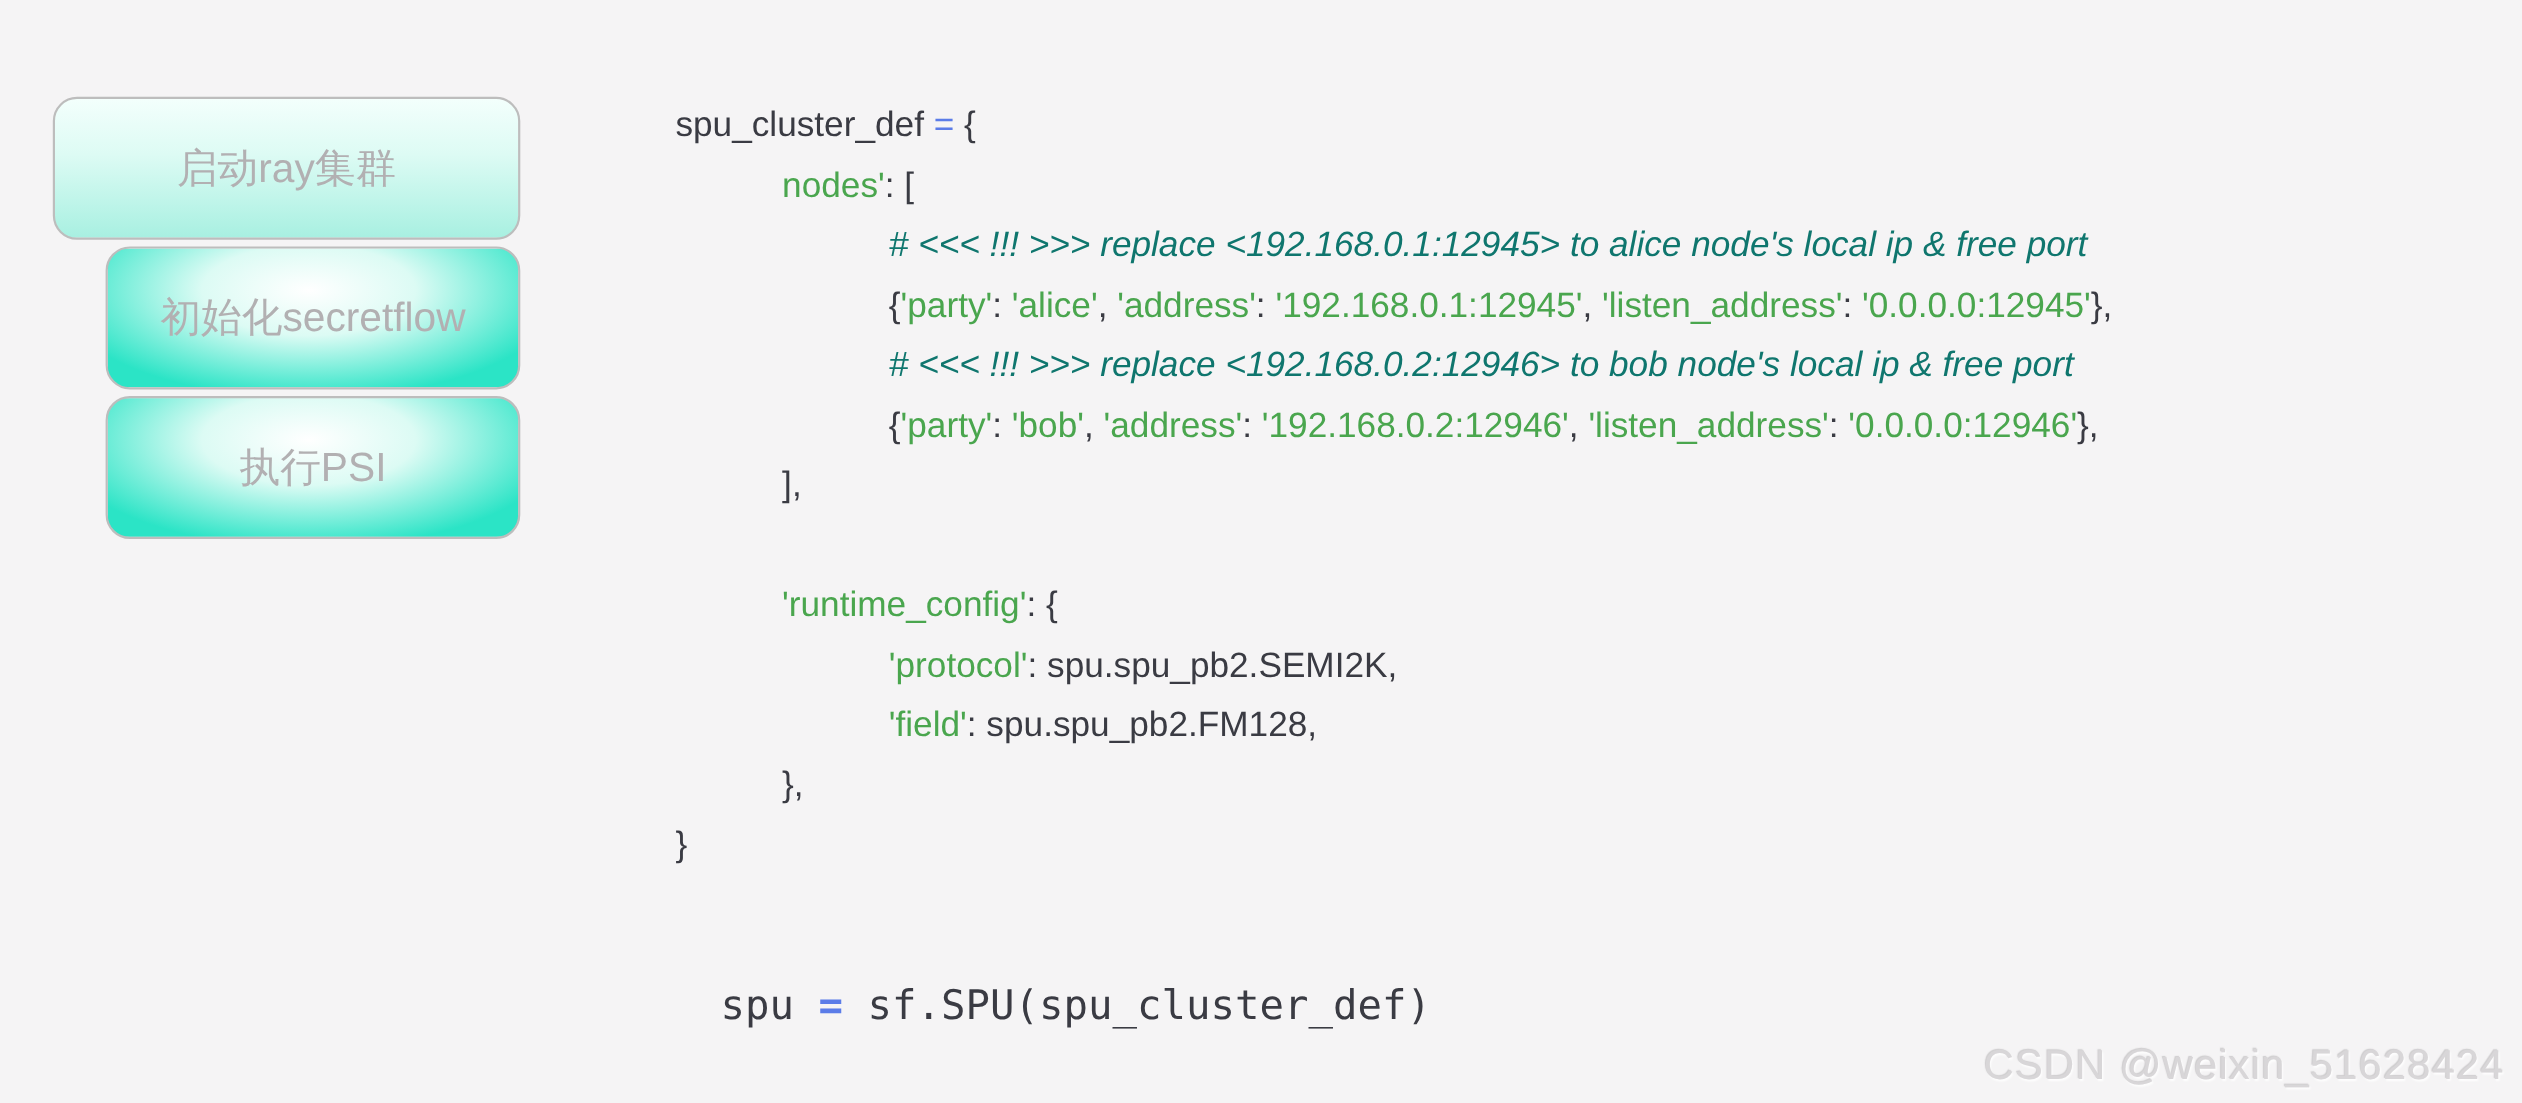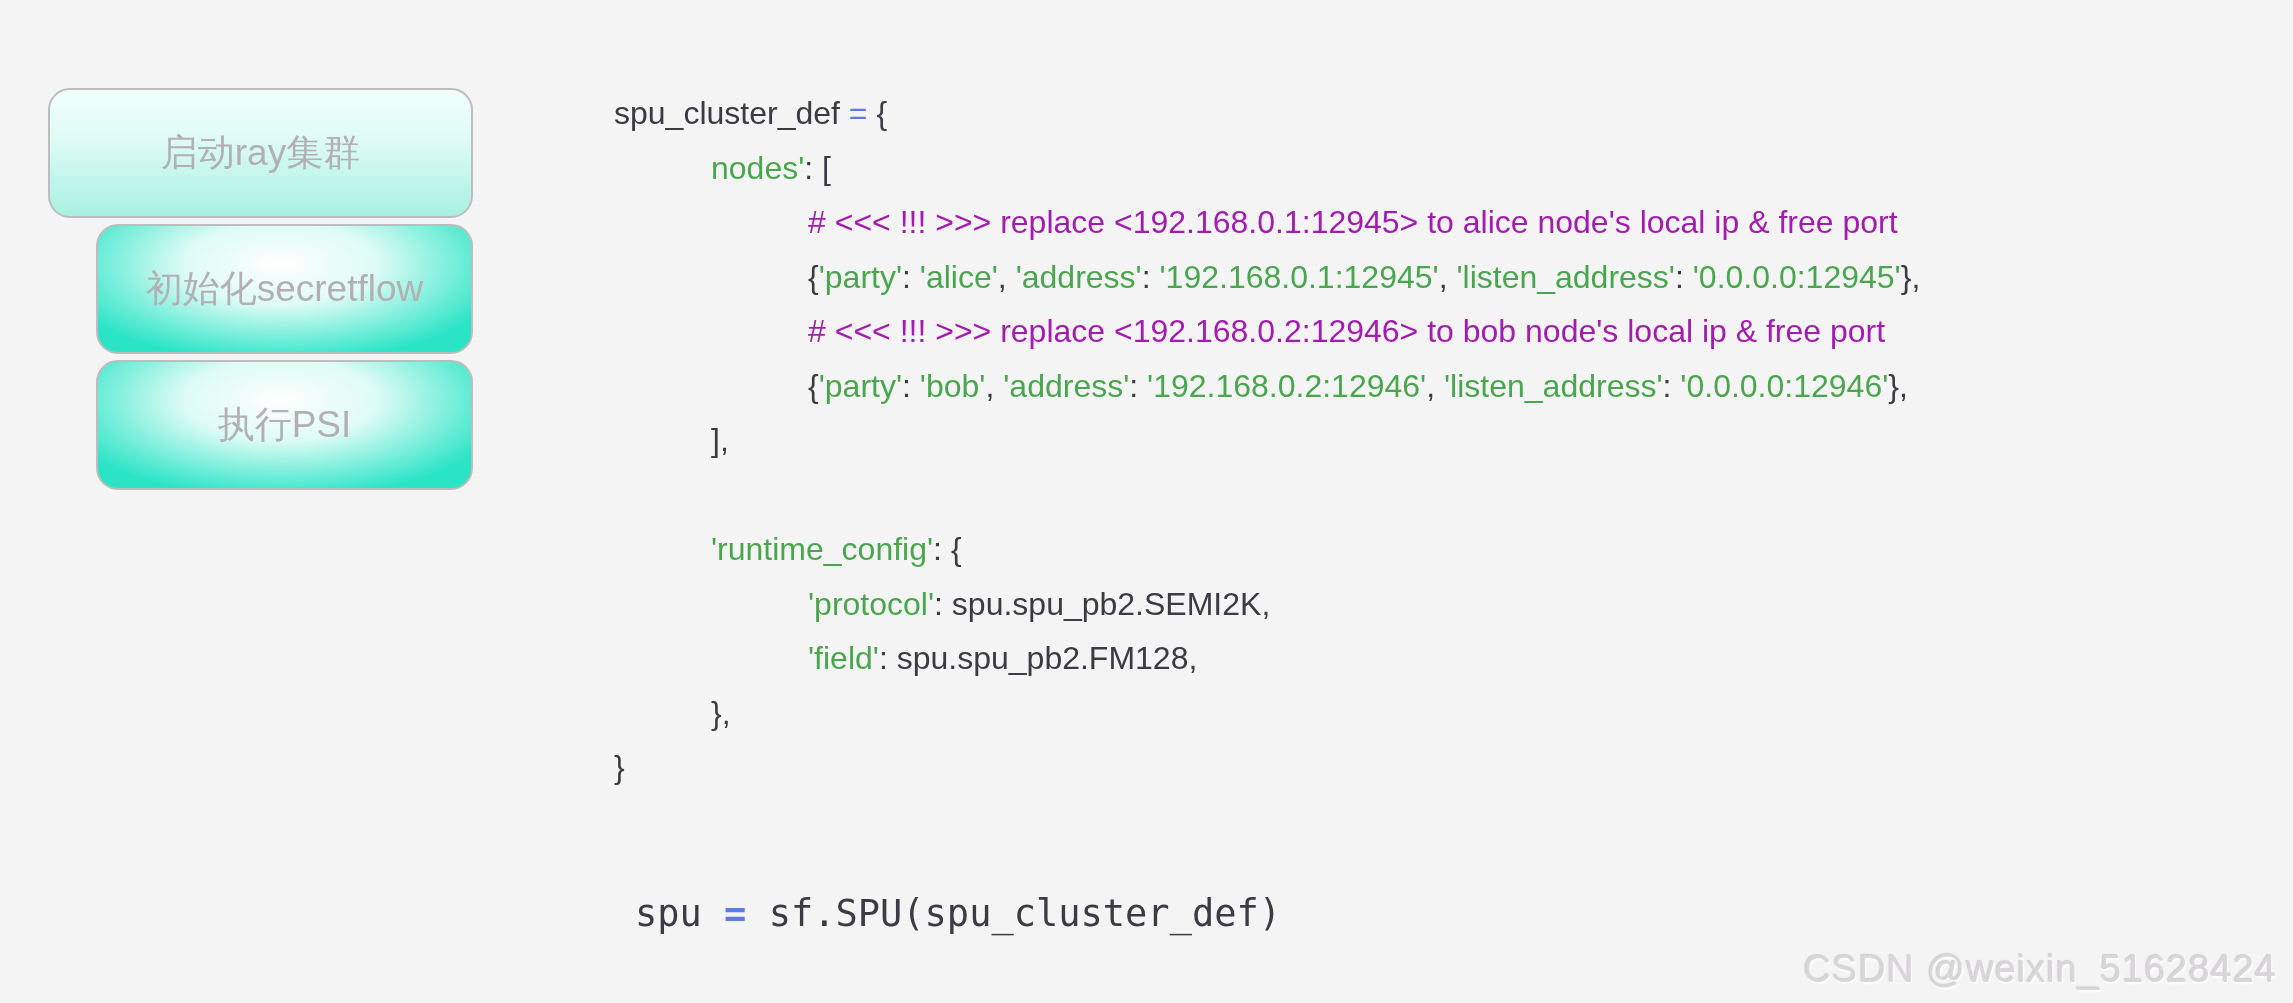--- a/index.html
+++ b/index.html
@@ -61,25 +61,25 @@
     white-space: pre;
     color: #3a3b43;
   }
   .code-line {
     height: 54.5px;
     white-space: pre;
   }
   .tok-plain   { color: #3a3b43; }
   .tok-str     { color: #4aa64e; }
   .tok-op      { color: #5b7ce8; }
-  .tok-comment { color: #a21caf; }
+  .tok-comment { color: #0f766e; font-style: italic; }
 
   .assign {
     position: absolute;
-    left: 635px;
+    left: 655px;
     top: 892px;
     font-family: "DejaVu Sans Mono", "Liberation Mono", monospace;
     font-size: 37px;
     color: #33343c;
     white-space: pre;
   }
   .assign .tok-op { font-weight: bold; }
 
   
   .watermark {

